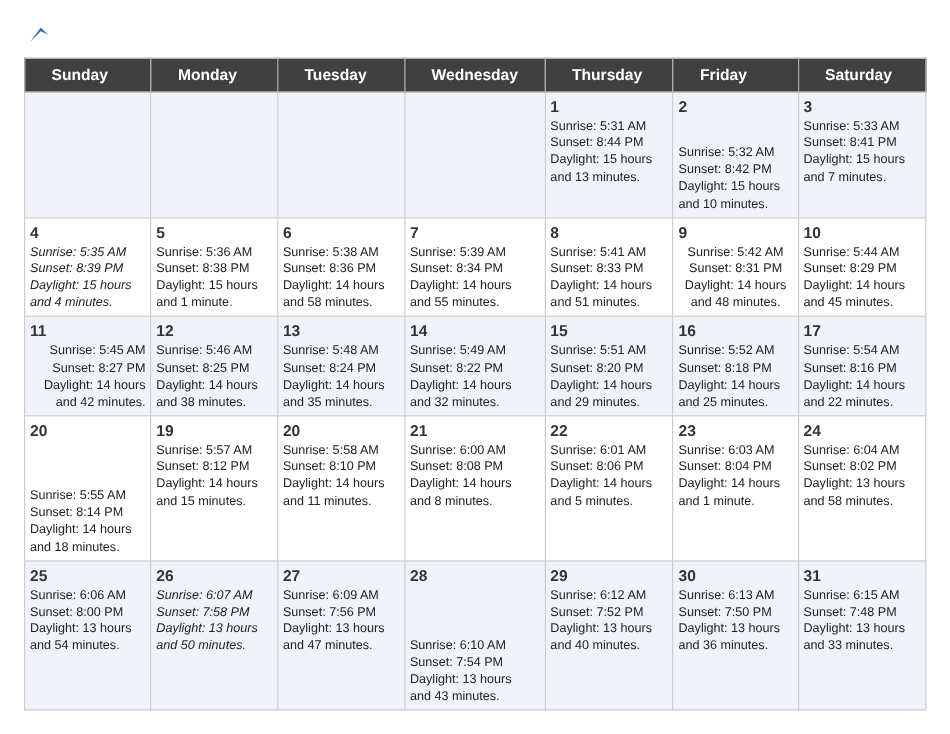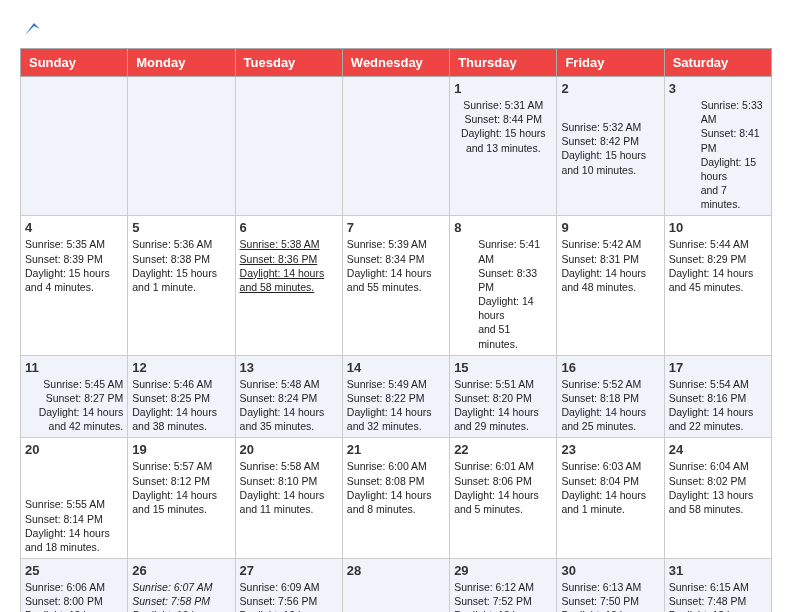--- a/index.html
+++ b/index.html
@@ -50,25 +50,25 @@
     }
     .location {
       font-size: 16px;
       color: #333;
     }
     table {
       width: 100%;
       border-collapse: collapse;
     }
     thead tr th {
-      background-color: #ef4444;
+      background-color: #404040;
       color: #fff;
       font-size: 13px;
       font-weight: bold;
-      padding: 6px 8px;
+      padding: 6px 22px;
       text-align: left;
       border: 1px solid #aaa;
     }
     tbody tr td {
       vertical-align: top;
       font-size: 11px;
       color: #333;
       padding: 4px 4px;
       border: 1px solid #ccc;
       height: 80px;
@@ -124,79 +124,79 @@
       </tr>
   </thead>
   <tbody id="calendar-body">
   <tr>
         <td></td>
         <td></td>
         <td></td>
         <td></td>
         <td>
           <span class="day-num">1</span>
-          <div class="day-info" style="white-space: pre-line; text-align: center;">Sunrise: 5:31 AM
+          <div class="day-info" style="white-space: pre-line;">Sunrise: 5:31 AM
 Sunset: 8:44 PM
 Daylight: 15 hours
 and 13 minutes.</div>
         </td>
         <td>
           <span class="day-num">2</span>
           <div class="day-info" style="white-space: pre-line; margin-top: 24px;">Sunrise: 5:32 AM
 Sunset: 8:42 PM
 Daylight: 15 hours
 and 10 minutes.</div>
         </td>
         <td>
           <span class="day-num">3</span>
-          <div class="day-info" style="white-space: pre-line; margin-left: 32px;">Sunrise: 5:33 AM
+          <div class="day-info" style="white-space: pre-line;">Sunrise: 5:33 AM
 Sunset: 8:41 PM
 Daylight: 15 hours
 and 7 minutes.</div>
         </td>
       </tr>
       <tr>
         <td>
           <span class="day-num">4</span>
-          <div class="day-info" style="white-space: pre-line;">Sunrise: 5:35 AM
+          <div class="day-info" style="white-space: pre-line; font-style: italic;">Sunrise: 5:35 AM
 Sunset: 8:39 PM
 Daylight: 15 hours
 and 4 minutes.</div>
         </td>
         <td>
           <span class="day-num">5</span>
           <div class="day-info" style="white-space: pre-line;">Sunrise: 5:36 AM
 Sunset: 8:38 PM
 Daylight: 15 hours
 and 1 minute.</div>
         </td>
         <td>
           <span class="day-num">6</span>
-          <div class="day-info" style="white-space: pre-line; text-decoration: underline;">Sunrise: 5:38 AM
+          <div class="day-info" style="white-space: pre-line;">Sunrise: 5:38 AM
 Sunset: 8:36 PM
 Daylight: 14 hours
 and 58 minutes.</div>
         </td>
         <td>
           <span class="day-num">7</span>
           <div class="day-info" style="white-space: pre-line;">Sunrise: 5:39 AM
 Sunset: 8:34 PM
 Daylight: 14 hours
 and 55 minutes.</div>
         </td>
         <td>
           <span class="day-num">8</span>
-          <div class="day-info" style="white-space: pre-line; margin-left: 24px;">Sunrise: 5:41 AM
+          <div class="day-info" style="white-space: pre-line;">Sunrise: 5:41 AM
 Sunset: 8:33 PM
 Daylight: 14 hours
 and 51 minutes.</div>
         </td>
         <td>
           <span class="day-num">9</span>
-          <div class="day-info" style="white-space: pre-line;">Sunrise: 5:42 AM
+          <div class="day-info" style="white-space: pre-line; text-align: center;">Sunrise: 5:42 AM
 Sunset: 8:31 PM
 Daylight: 14 hours
 and 48 minutes.</div>
         </td>
         <td>
           <span class="day-num">10</span>
           <div class="day-info" style="white-space: pre-line;">Sunrise: 5:44 AM
 Sunset: 8:29 PM
 Daylight: 14 hours
 and 45 minutes.</div>

